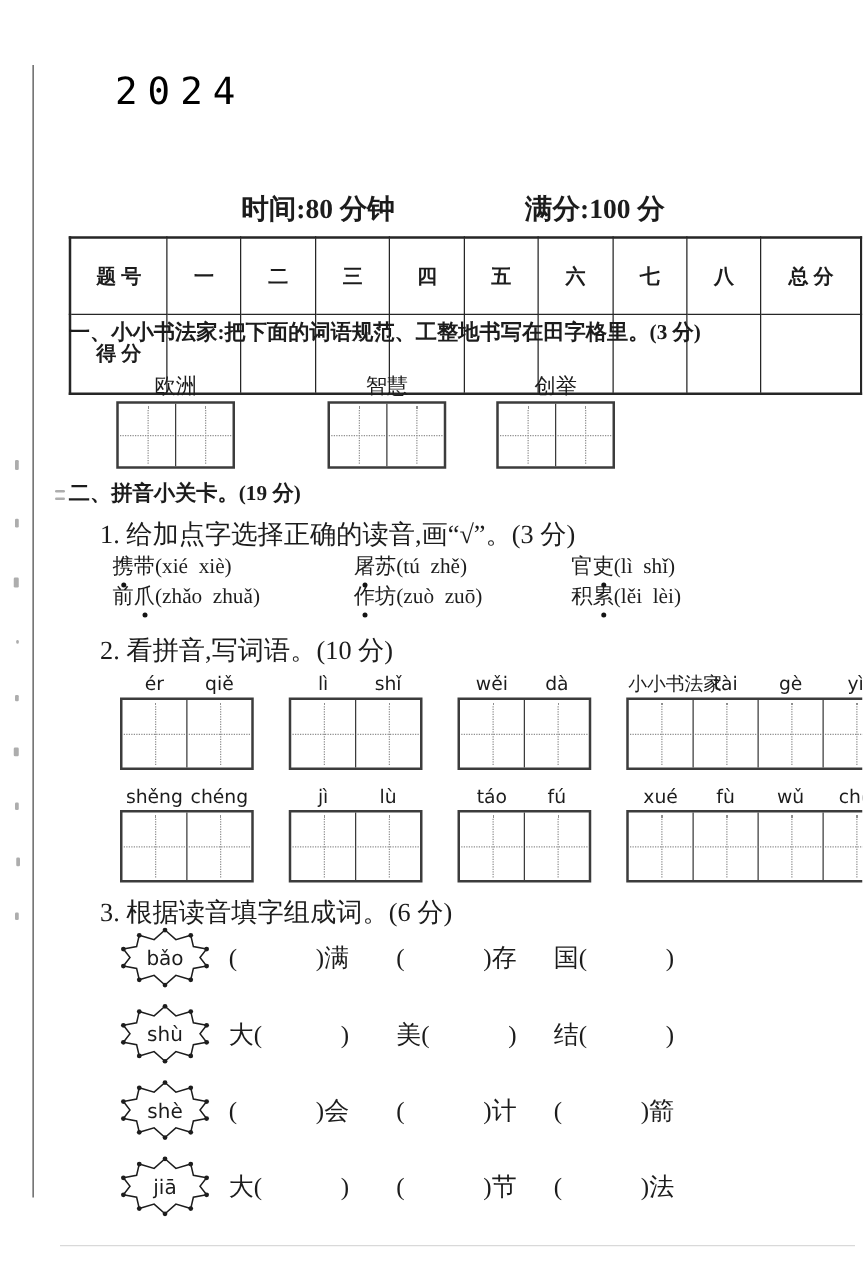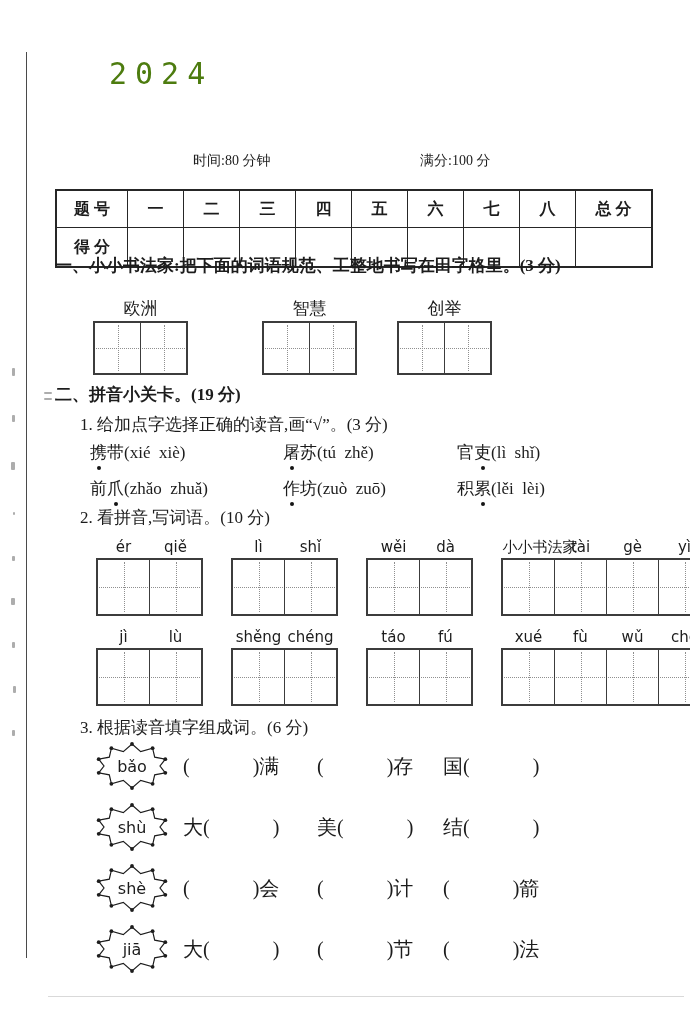--- a/index.html
+++ b/index.html
@@ -4,48 +4,48 @@
 <style>
   html,body{margin:0;padding:0;background:#ffffff;}
   .page{position:relative;width:690px;height:1024px;background:#ffffff;color:#1c1c1c;
         font-family:"Liberation Serif","DejaVu Serif",serif;overflow:hidden;}
 
   
   .seal-line{position:absolute;left:26px;top:52px;width:1px;height:906px;background:#4a4a4a;}
   .mk{position:absolute;background:#6a6a6a;opacity:.55;border-radius:1px;}
 
   .year{position:absolute;left:92px;top:56px;font-family:"DejaVu Sans Mono",monospace;
-        font-size:30px;letter-spacing:8px;font-weight:400;color:#4d7c0f;margin-left:17px;}
-
-  .meta{position:absolute;top:152px;font-size:14px;font-weight:400;white-space:pre;}
+        font-size:30px;letter-spacing:8px;font-weight:400;color:#000000;}
+
+  .meta{position:absolute;top:152px;font-size:22px;font-weight:700;white-space:pre;}
   .meta.time{left:193px;} .meta.full{left:420px;}
 
   .score-table{position:absolute;left:55px;top:189px;border-collapse:collapse;table-layout:fixed;
                border:2px solid #262626;}
   .score-table td{border:1px solid #262626;text-align:center;font-size:16px;font-weight:700;
-                  padding:0;white-space:pre;}
+                  padding:12px;white-space:pre;}
 
   .sec-title{position:absolute;left:55px;font-size:17px;font-weight:700;white-space:pre;}
-  .q-title{position:absolute;left:80px;font-size:17px;white-space:pre;}
+  .q-title{position:absolute;left:80px;font-size:21px;white-space:pre;}
 
   
   .tz-group{display:flex;border:2px solid #3c3c3c;background:#fff;}
   .tz-cell{position:relative;border-right:1px solid #3c3c3c;}
   .tz-cell:last-child{border-right:none;}
   .tz-cell::before{content:"";position:absolute;left:50%;top:2px;bottom:2px;border-left:1px dotted #8f8f8f;}
   .tz-cell::after{content:"";position:absolute;top:50%;left:1px;right:1px;border-top:1px dotted #8f8f8f;}
   .s1 .tz-cell{width:45px;height:50px;}
   .s2 .tz-cell{width:51px;height:54px;}
 
   .word-group{position:absolute;display:flex;flex-direction:column;align-items:center;}
   .word-label{font-size:17px;height:24px;line-height:24px;}
 
   
   .q1-grid{position:absolute;left:90px;top:441px;display:grid;
-           grid-template-columns:193px 174px auto;row-gap:12px;font-size:17px;line-height:24px;}
+           grid-template-columns:193px 174px auto;font-size:17px;line-height:24px;}
   .rd-item{white-space:pre;}
   .rd-dotted{position:relative;display:inline-block;}
   .rd-dotted::after{content:"";position:absolute;left:50%;transform:translateX(-50%);bottom:-5px;
                     width:4px;height:4px;border-radius:50%;background:#141414;}
   .rd-after{white-space:pre;}
 
   
   .pz-row{position:absolute;left:96px;display:flex;gap:28px;}
   .pz-col{display:flex;flex-direction:column;align-items:center;}
   .py-row{display:flex;height:24px;align-items:flex-end;margin-bottom:1px;}
@@ -196,32 +196,32 @@
             <div class="tz-cell"></div>
             <div class="tz-cell"></div>
             <div class="tz-cell"></div>
             <div class="tz-cell"></div>
           </div>
         </div>
       </div>
       <div class="pz-row" style="top: 623px;">
         <div class="pz-col">
           <div class="py-row">
+            <span class="py-syl">shěng</span>
+            <span class="py-syl">chéng</span>
+          </div>
+          <div class="tz-group s2">
+            <div class="tz-cell"></div>
+            <div class="tz-cell"></div>
+          </div>
+        </div>
+        <div class="pz-col">
+          <div class="py-row">
             <span class="py-syl">jì</span>
             <span class="py-syl">lù</span>
-          </div>
-          <div class="tz-group s2">
-            <div class="tz-cell"></div>
-            <div class="tz-cell"></div>
-          </div>
-        </div>
-        <div class="pz-col">
-          <div class="py-row">
-            <span class="py-syl">shěng</span>
-            <span class="py-syl">chéng</span>
           </div>
           <div class="tz-group s2">
             <div class="tz-cell"></div>
             <div class="tz-cell"></div>
           </div>
         </div>
         <div class="pz-col">
           <div class="py-row">
             <span class="py-syl">táo</span>
             <span class="py-syl">fú</span>

